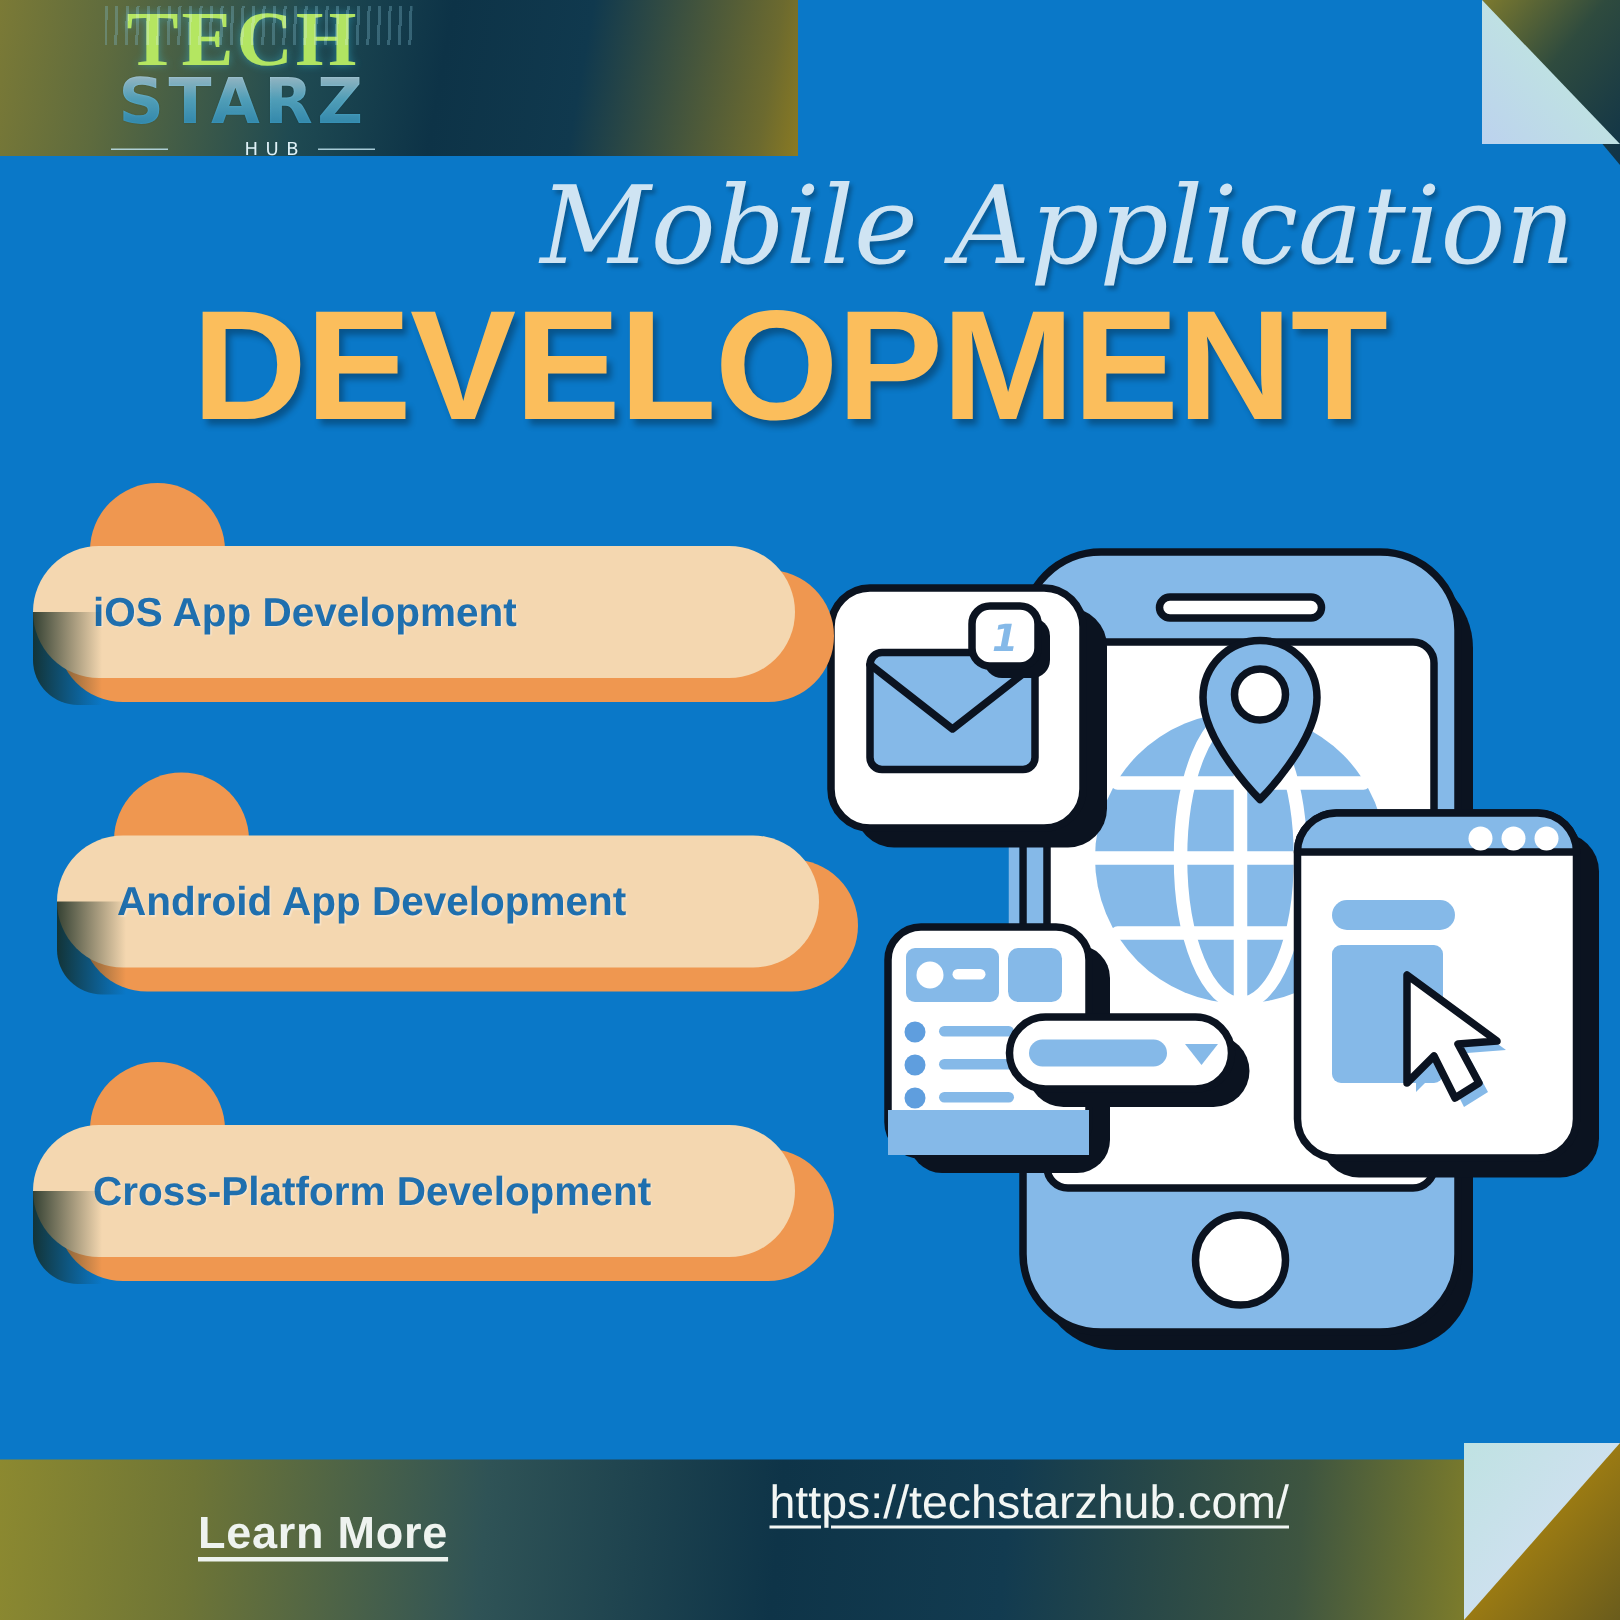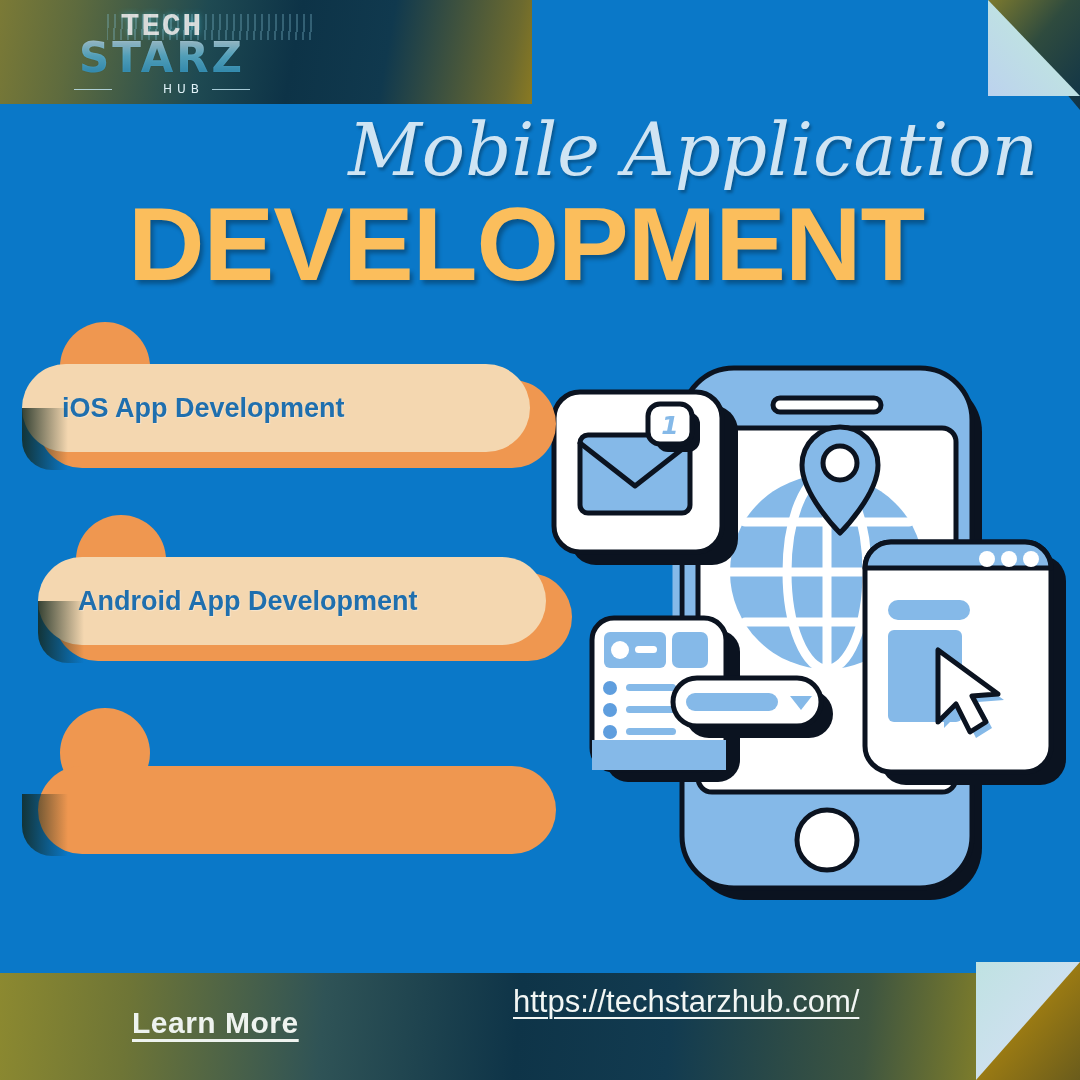--- a/index.html
+++ b/index.html
@@ -21,23 +21,23 @@
   }
 
   
   .logo{
     position:absolute;left:72px;top:8px;
     width:180px;height:92px;
     z-index:9;
     display:flex;flex-direction:column;align-items:center;justify-content:center;
   }
   .logo-tech{
-    font-size:31px;font-weight:bold;letter-spacing:2px;
-    color:#e5e5e5;line-height:0.95;
-    font-family:Liberation Mono, monospace;
+    font-size:52px;font-weight:bold;letter-spacing:2px;
+    color:#bef264;line-height:0.95;
+    font-family:Liberation Serif, serif;
     opacity:.92;
     text-shadow:0 0 6px rgba(60,200,230,.5);
     position:relative;
   }
   .logo-tech::after{
     content:"";position:absolute;left:-14px;top:2px;width:205px;height:26px;
     background:repeating-linear-gradient(92deg,rgba(130,190,210,.35) 0 2px,transparent 2px 7px);
     mix-blend-mode:screen;pointer-events:none;
   }
   .logo-starz{
@@ -69,21 +69,21 @@
   
   .corner-tr{
     position:absolute;right:0;top:0;width:122px;height:120px;z-index:8;
   }
   .corner-br{
     position:absolute;right:0;bottom:0;width:132px;height:132px;z-index:8;
   }
 
   
   .title-script{
-    position:absolute;right:42px;top:108px;
+    position:absolute;right:30px;top:108px;
     font-family:"DejaVu Serif", serif;
     font-style:italic;
     font-size:72px;
     color:#cfe4f3;
     letter-spacing:0px;
     text-shadow:2px 3px 3px rgba(0,0,0,.28);
     z-index:7;white-space:nowrap;
   }
   .title-main{
     position:absolute;left:128px;top:192px;
@@ -231,20 +231,23 @@
     <div class="pill-shadow"></div>
     <div class="pill-body">
       <span class="pill-label">Android App Development</span>
     </div>
     <div class="pill-dark"></div>
   </div>
 
   <div class="pill-wrap" id="pill2" style="width:540px;height:110px;">
     <div class="pill-circle"></div>
     <div class="pill-shadow"></div>
+    <div class="pill-body">
+      <span class="pill-label">Cross-Platform Development</span>
+    </div>
     <div class="pill-dark"></div>
   </div>
 
   <svg class="illus" viewBox="0 0 540 560">
     <g stroke="#0b1320" stroke-width="5" stroke-linejoin="round" stroke-linecap="round">
 
       <rect x="152" y="30" width="290" height="520" rx="52" fill="#0b1320" stroke="none"></rect>
 
       <rect x="142" y="18" width="290" height="520" rx="52" fill="#85b9e8"></rect>
 

